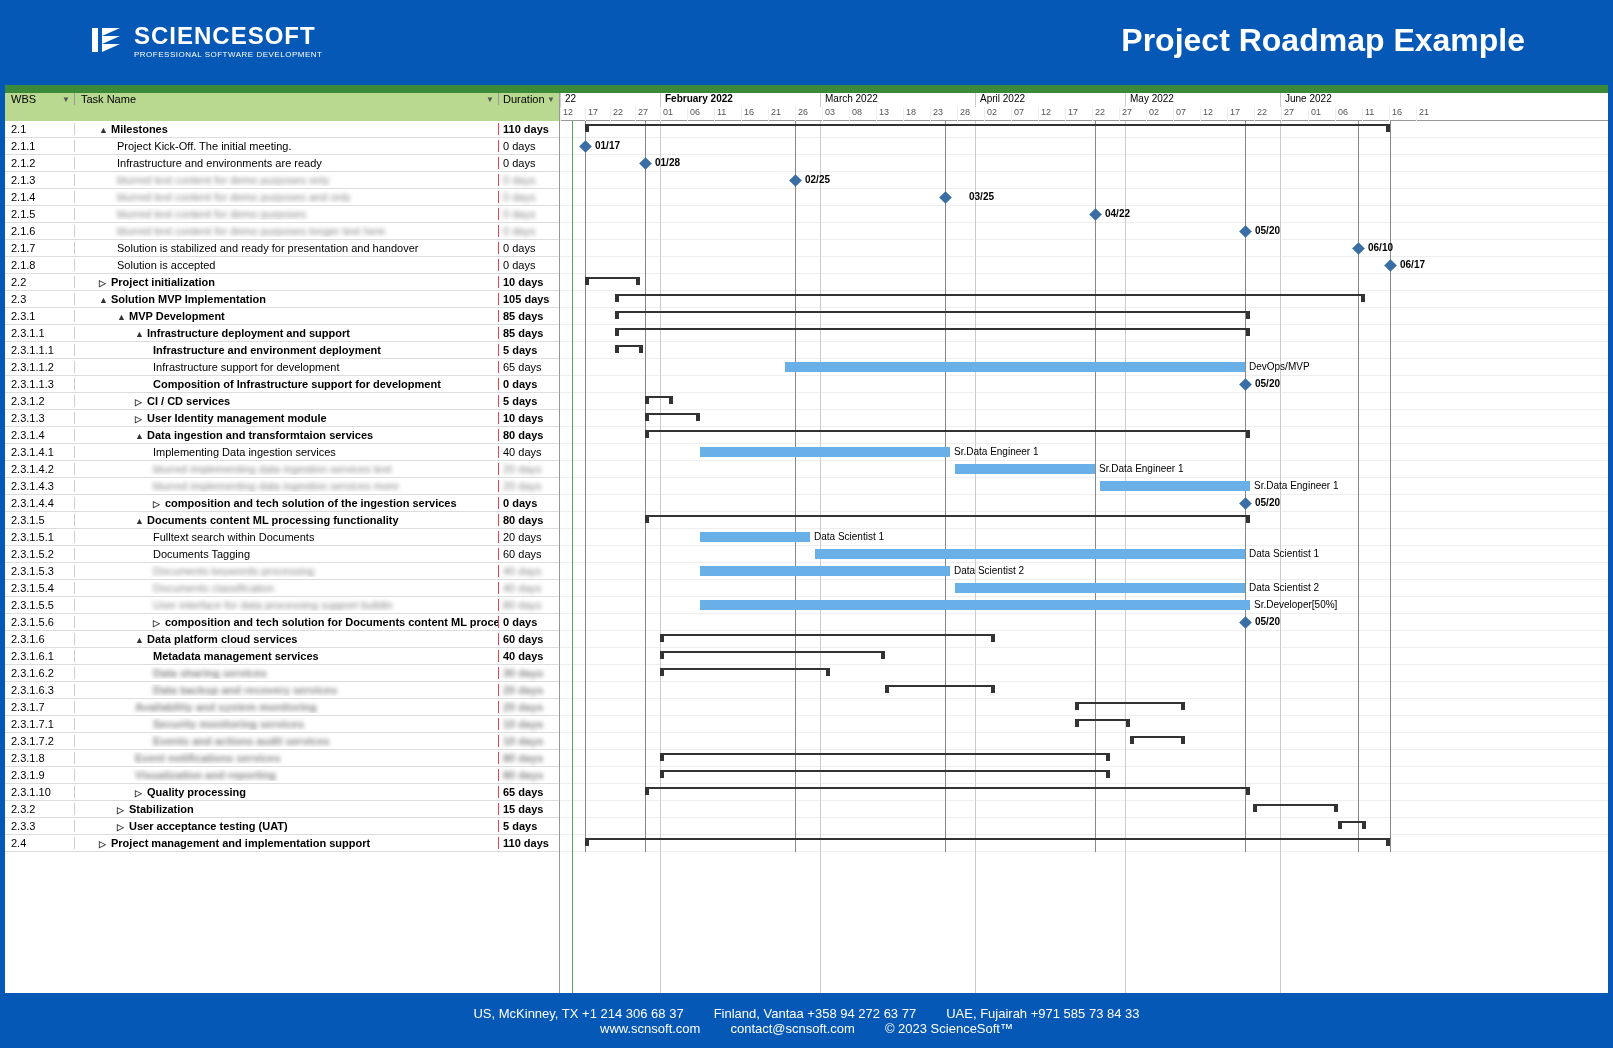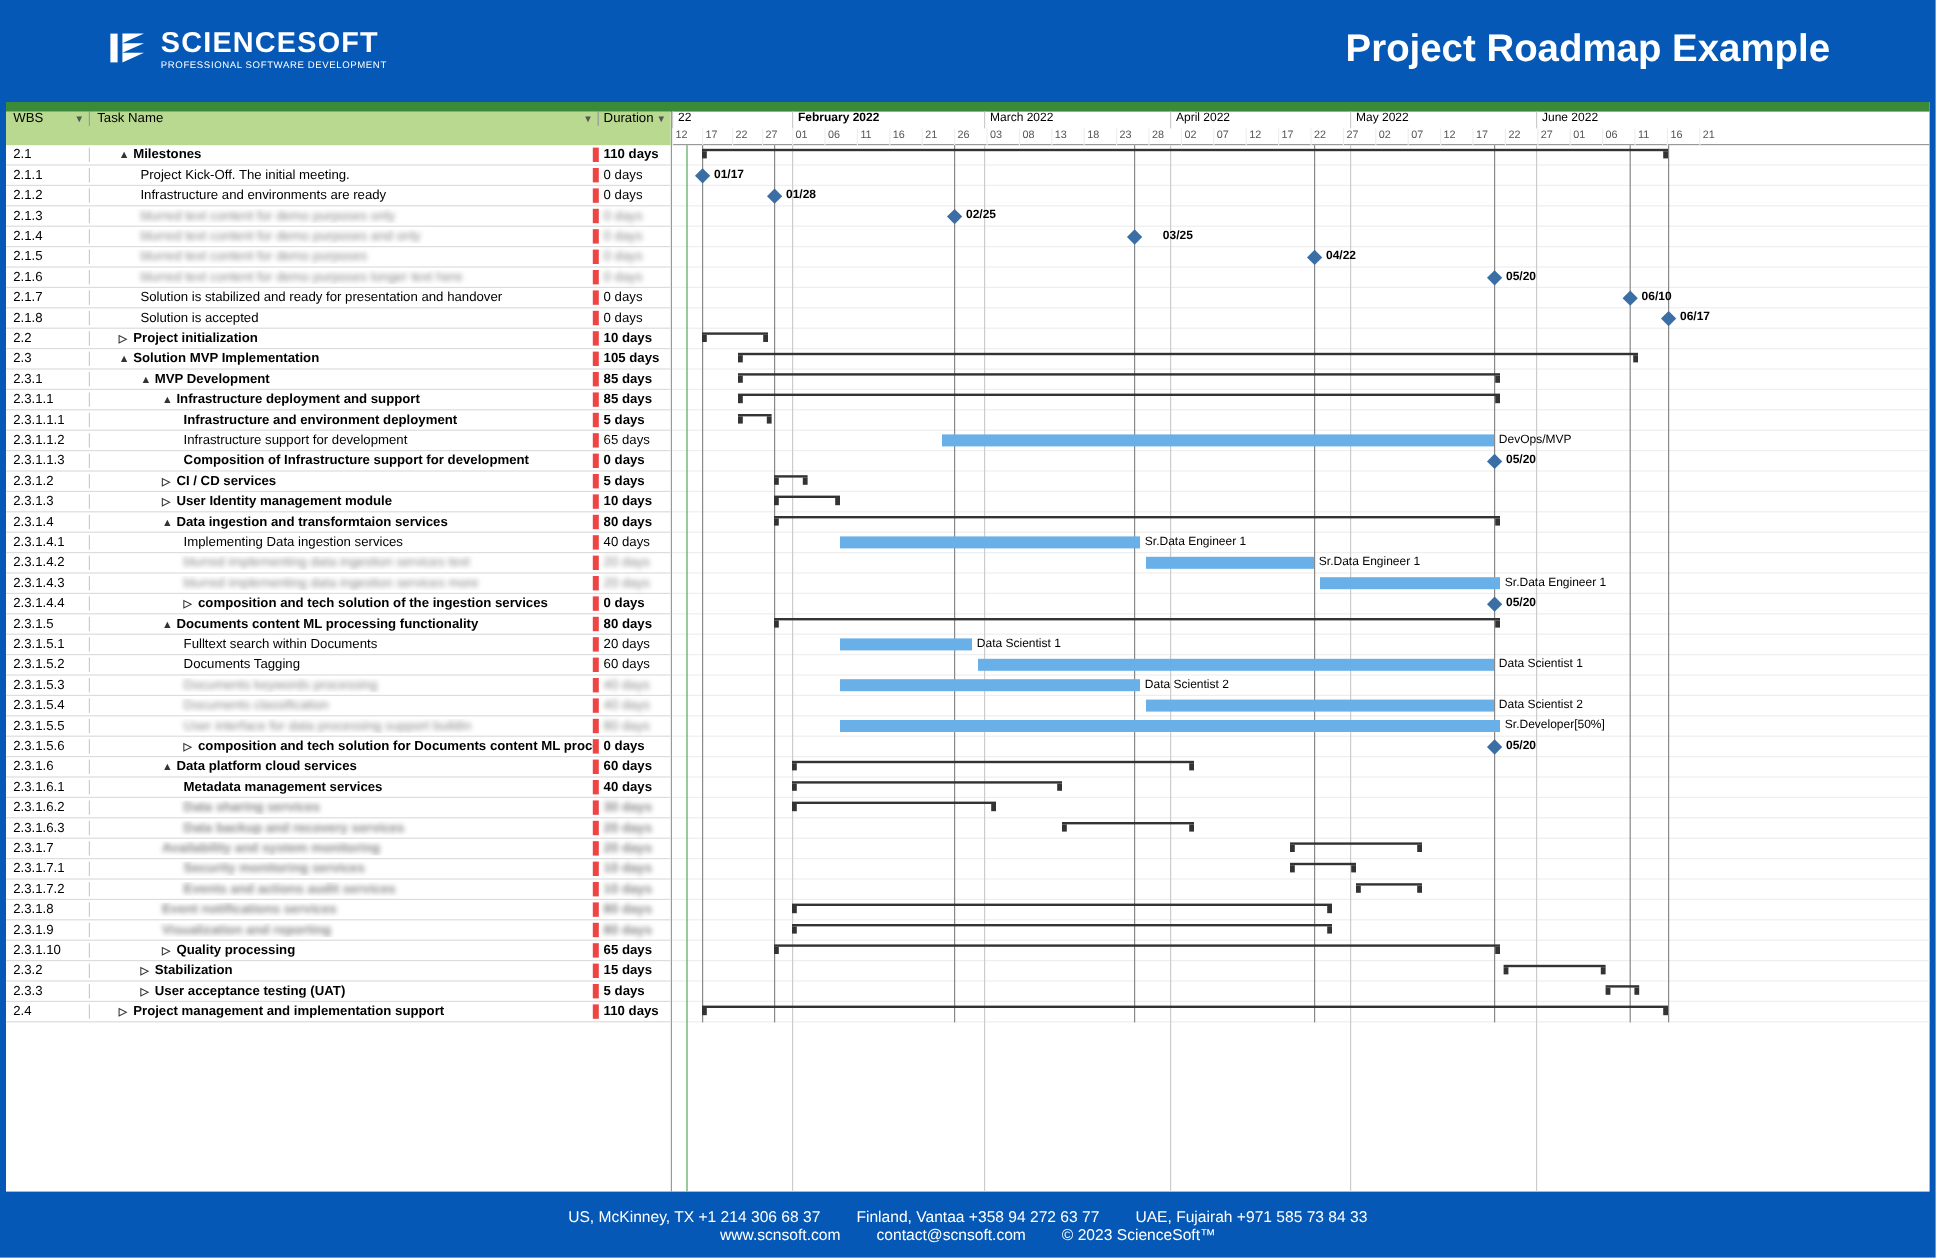--- a/index.html
+++ b/index.html
@@ -15,21 +15,21 @@
 .green-bar{position:absolute;top:0;left:0;right:0;height:8px;background:#3a8a3a}
 .left-panel{width:555px;border-right:1px solid #999;display:flex;flex-direction:column;overflow:hidden}
 .col-headers{display:flex;height:28px;margin-top:8px;background:#b8d98f;font-size:11px;align-items:flex-start;padding-bottom:2px}
 .col-wbs{width:70px;padding-left:6px;border-right:1px solid #999;display:flex;justify-content:space-between;align-items:center;padding-right:4px}
 .col-task{flex:1;padding-left:6px;border-right:1px solid #999;display:flex;justify-content:space-between;align-items:center;padding-right:4px}
 .col-dur{width:60px;padding-left:4px;display:flex;justify-content:space-between;align-items:center;padding-right:4px}
 .dropdown-arrow{font-size:8px;color:#555}
 .rows{flex:1;overflow:hidden}
 .row{display:flex;height:17px;border-bottom:1px solid #ddd;font-size:11px;align-items:center}
 .row .wbs{width:70px;padding-left:6px;border-right:1px solid #ccc;font-weight:400}
-.row .task{flex:1;padding-left:6px;border-right:5px solid #ef4444;white-space:nowrap;overflow:hidden}
+.row .task{flex:1;padding-left:6px;border-right:1px solid #ef4444;white-space:nowrap;overflow:hidden}
 .row .dur{width:60px;padding-left:4px}
 .bold{font-weight:700}
 .indent1{padding-left:24px!important}
 .indent2{padding-left:42px!important}
 .indent3{padding-left:60px!important}
 .indent4{padding-left:78px!important}
 .expand-icon{display:inline-block;width:10px;font-size:9px;margin-right:2px;color:#333}
 .blurred{filter:blur(2px);color:#888}
 .right-panel{flex:1;position:relative;overflow:hidden}
 .timeline-header{height:28px;margin-top:8px;border-bottom:1px solid #999;position:relative}

